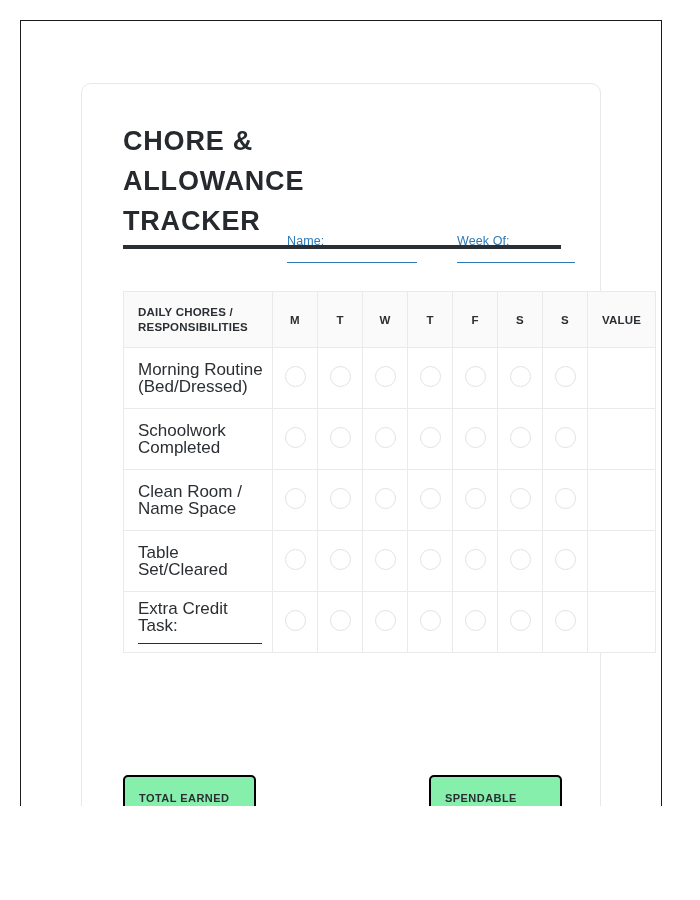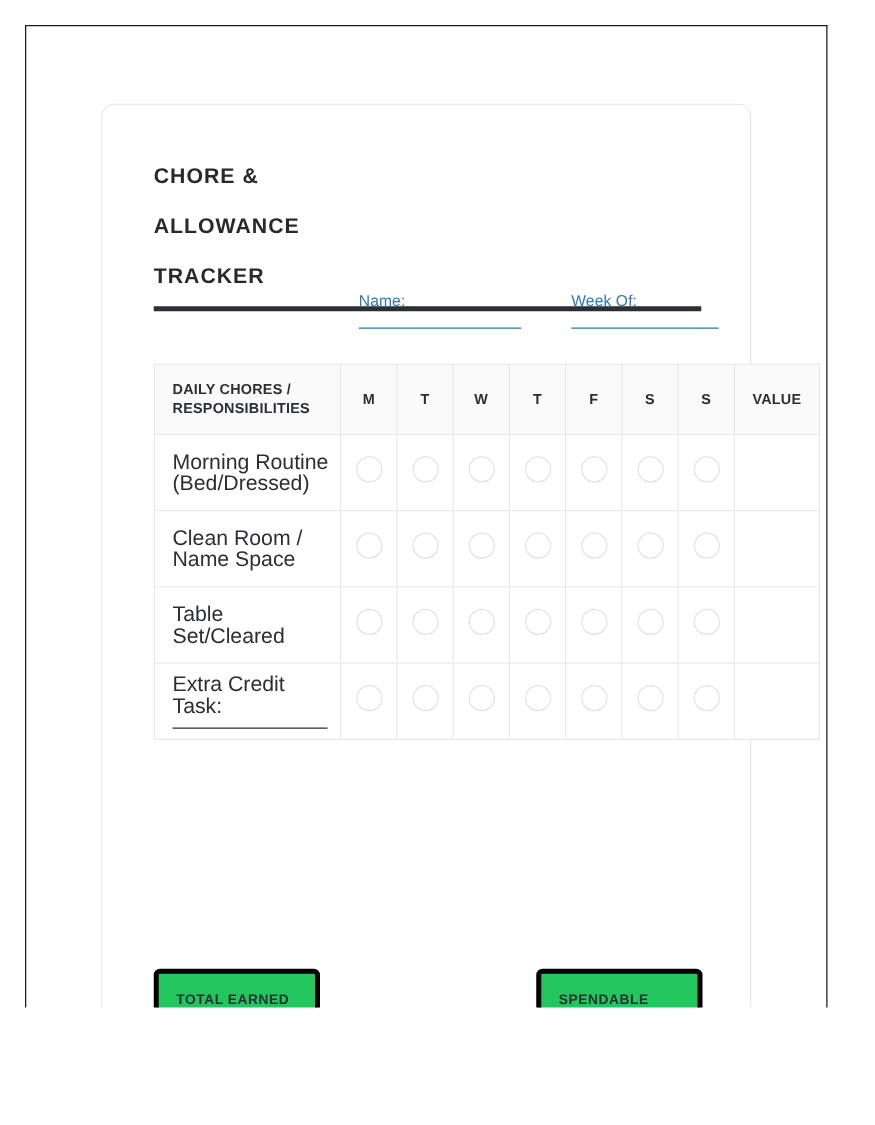--- a/index.html
+++ b/index.html
@@ -47,21 +47,21 @@
     left: 102px;   
     top: 100px;    
     width: 540px;
   }
   #page-title {
     position: absolute;
     left: 0;
     top: 0;
     width: 180px;
     margin: 0;
-    font-size: 17px;
+    font-size: 27px;
     font-weight: bold;
     line-height: 40px;
     letter-spacing: 0.8px;
     color: #262a2e;
   }
   .field-group { position: absolute; margin-top: 43px; }
   #name-group  { left: 164px; top: 70px; width: 130px; }
   #week-group  { left: 334px; top: 70px; width: 120px; }
   .field-label {
     font-size: 12.5px;
@@ -149,24 +149,24 @@
     left: 102px;   
     top: 754px;    
     width: 540px;
     height: 60px;
   }
   .summary-box {
     position: absolute;
     top: 0;
     width: 133px;
     height: 52px;
-    border: 4px solid #000000;
+    border: 2px solid #000000;
     border-radius: 5px;
     box-sizing: border-box;
-    background: #22c55e;
+    background: #86efac;
   }
   #summary-box-total     { left: 0px; }
   #summary-box-savings   { left: 153px; }
   #summary-box-spendable { left: 306px; }
   .summary-label {
     position: absolute;
     left: 14px;
     top: 15px;
     font-size: 11px;
     font-weight: bold;
@@ -218,20 +218,31 @@
           <td class="check-cell"><span class="checkbox-circle"></span></td>
           <td class="check-cell"><span class="checkbox-circle"></span></td>
           <td class="check-cell"><span class="checkbox-circle"></span></td>
           <td class="check-cell"><span class="checkbox-circle"></span></td>
           <td class="check-cell"><span class="checkbox-circle"></span></td>
           <td class="check-cell"><span class="checkbox-circle"></span></td>
           <td class="check-cell"><span class="checkbox-circle"></span></td>
           <td class="value-cell"></td>
         </tr>
         <tr>
+          <td class="task-cell"><span>Schoolwork Completed</span></td>
+          <td class="check-cell"><span class="checkbox-circle"></span></td>
+          <td class="check-cell"><span class="checkbox-circle"></span></td>
+          <td class="check-cell"><span class="checkbox-circle"></span></td>
+          <td class="check-cell"><span class="checkbox-circle"></span></td>
+          <td class="check-cell"><span class="checkbox-circle"></span></td>
+          <td class="check-cell"><span class="checkbox-circle"></span></td>
+          <td class="check-cell"><span class="checkbox-circle"></span></td>
+          <td class="value-cell"></td>
+        </tr>
+        <tr>
           <td class="task-cell"><span>Clean Room / Name Space</span></td>
           <td class="check-cell"><span class="checkbox-circle"></span></td>
           <td class="check-cell"><span class="checkbox-circle"></span></td>
           <td class="check-cell"><span class="checkbox-circle"></span></td>
           <td class="check-cell"><span class="checkbox-circle"></span></td>
           <td class="check-cell"><span class="checkbox-circle"></span></td>
           <td class="check-cell"><span class="checkbox-circle"></span></td>
           <td class="check-cell"><span class="checkbox-circle"></span></td>
           <td class="value-cell"></td>
         </tr>

